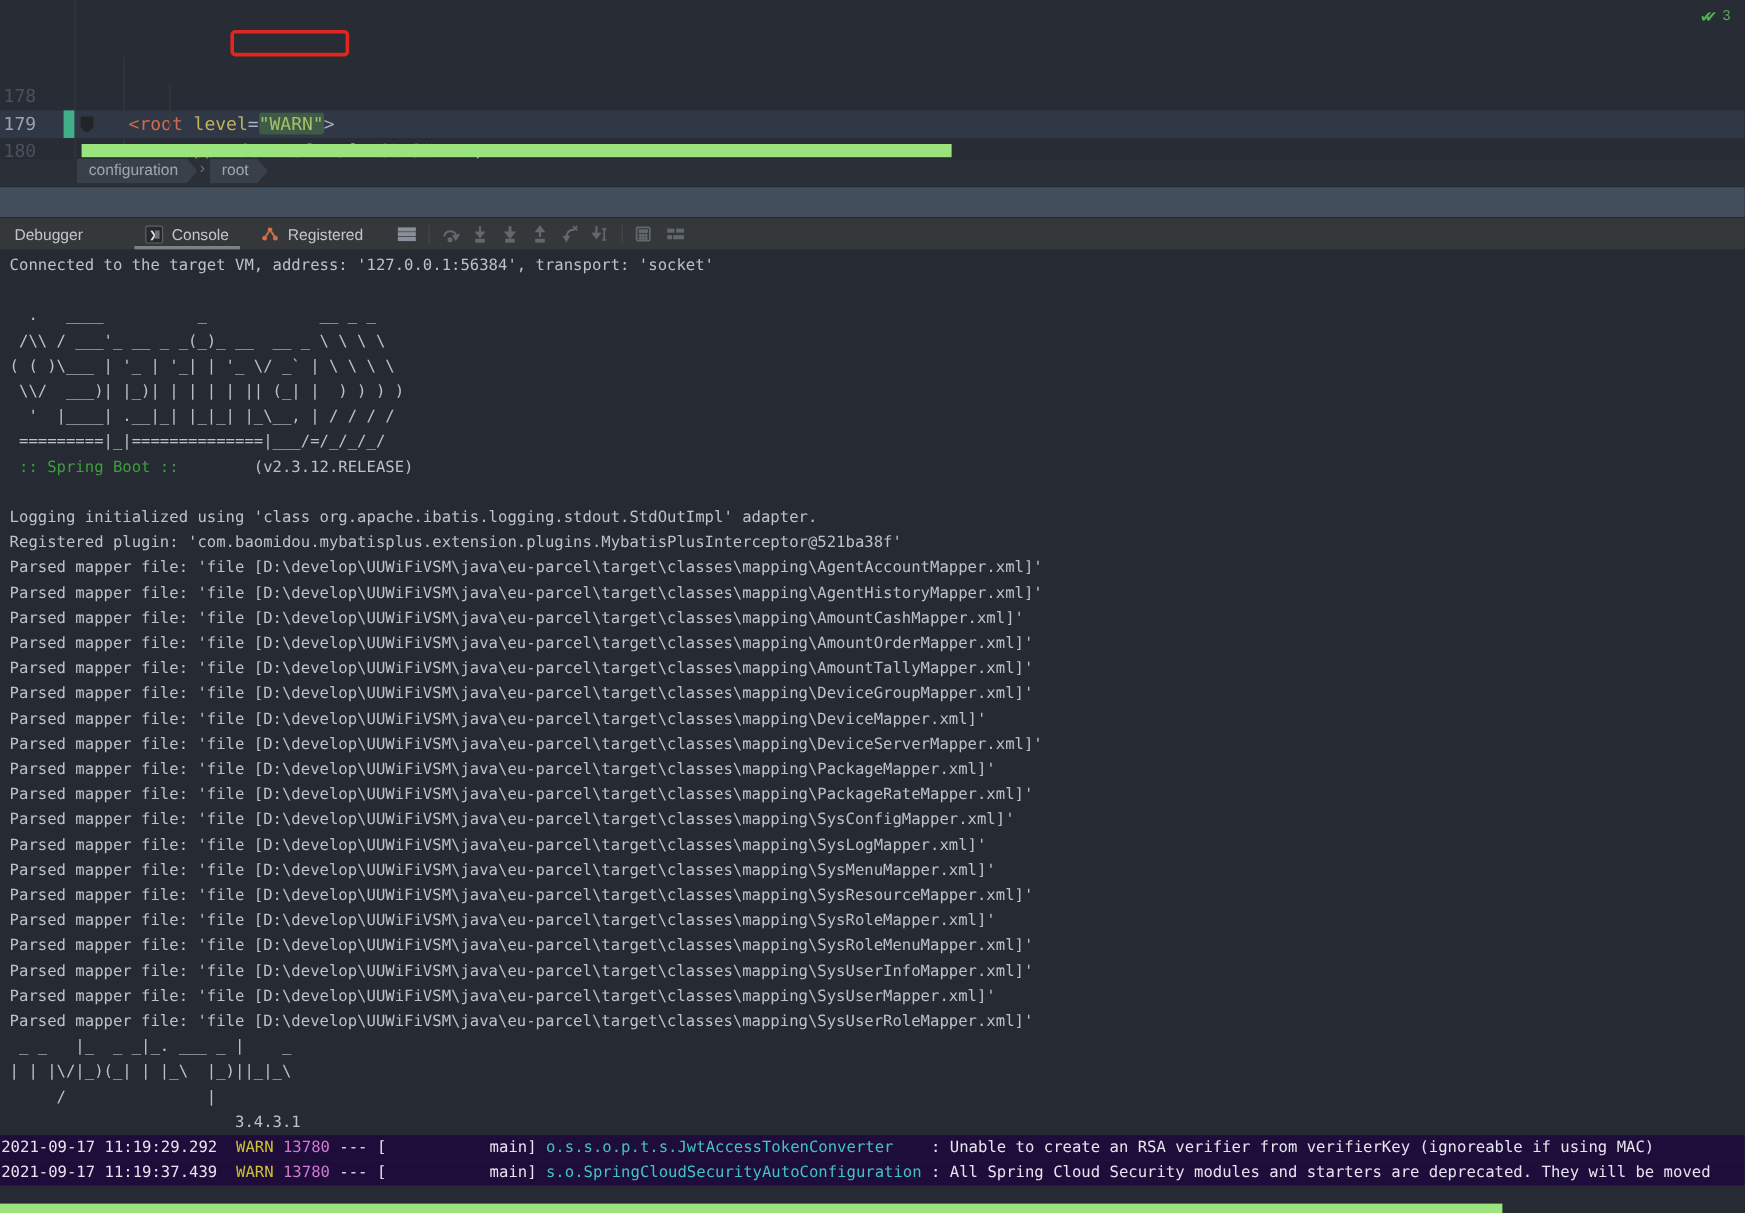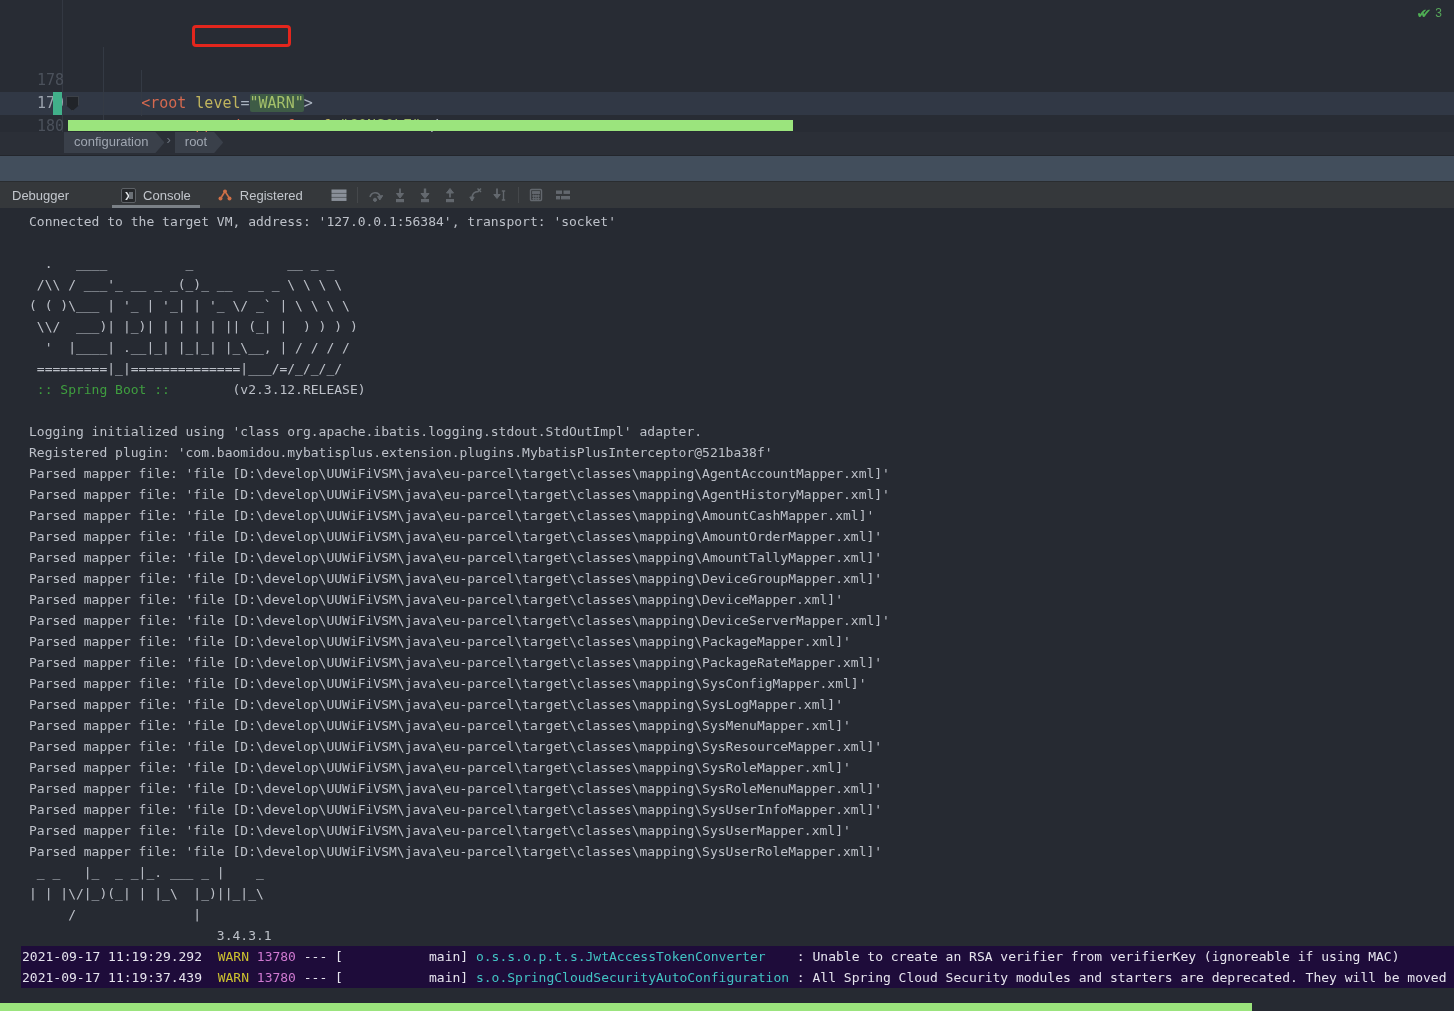--- a/index.html
+++ b/index.html
@@ -10,21 +10,21 @@
   }
 
   
   .editor {
     position:relative; height:132px; background:#282c34; overflow:hidden;
     font-size:15px; line-height:23px; white-space:pre;
   }
   .editor .gutter-sep { position:absolute; left:62px; top:0; bottom:0; width:1px; background:#333842; }
   .erow { display:flex; height:23px; position:relative; }
   .erow.current { background:#313845; }
-  .gutter { width:62px; flex:none; color:#4b515b; padding-left:3px; position:relative;margin-left:34px; }
+  .gutter { width:62px; flex:none; color:#4b515b; padding-left:3px; position:relative; }
   .erow.current .gutter { color:#9ba3ae; }
   .chmark { position:absolute; left:53px; top:0; width:9px; height:23px; background:#41b08a; }
   .bkmark {
     position:absolute; left:66px; top:4px; width:13px; height:15px;
     background:#212429; border:1px solid #3c4148;
     clip-path:polygon(0 0,100% 0,100% 62%,50% 100%,0 62%);
   }
   .ecode { flex:1; }
   .tk-plain { color:#a9b2bf; }
   .tk-tag   { color:#d5694f; }
@@ -78,21 +78,21 @@
   .console-glyph::after { content:""; position:absolute; right:2px; top:3px; bottom:3px; width:4px; background:#6b7076; }
   .ticon { width:25px; height:20px; display:flex; align-items:center; justify-content:center; }
   .ticon svg { stroke:#63686e; fill:#63686e; }
   .ticon.bright svg { stroke:#8a9099; fill:#8a9099; }
   .tsep { width:1px; height:16px; background:#45484b; margin:0 5px; }
 
   
   .console {
     position:absolute; top:208px; left:0; right:0; bottom:0;
     background:#262a32; padding:3px 0 0 8px;
-    font-size:13px; line-height:21px; white-space:pre; overflow:hidden;margin-left:21px;
+    font-size:13px; line-height:21px; white-space:pre; overflow:hidden;
   }
   .cline { height:21px; }
   .ck-plain { color:#bdc1c9; }
   .ck-green { color:#3f9e3f; }
   .ck-white { color:#e6e4ee; }
   .ck-warn  { color:#cdc22f; }
   .ck-pid   { color:#d07ad1; }
   .ck-cyan  { color:#42c3c3; }
   .cline.bg-warn { background:#1e0c3a; margin-left:-8px; padding-left:1px; }
 

